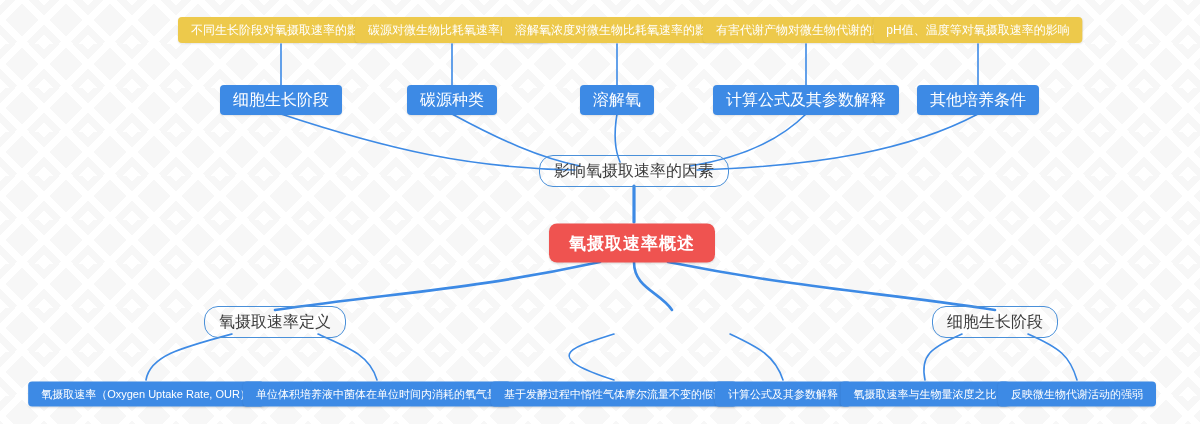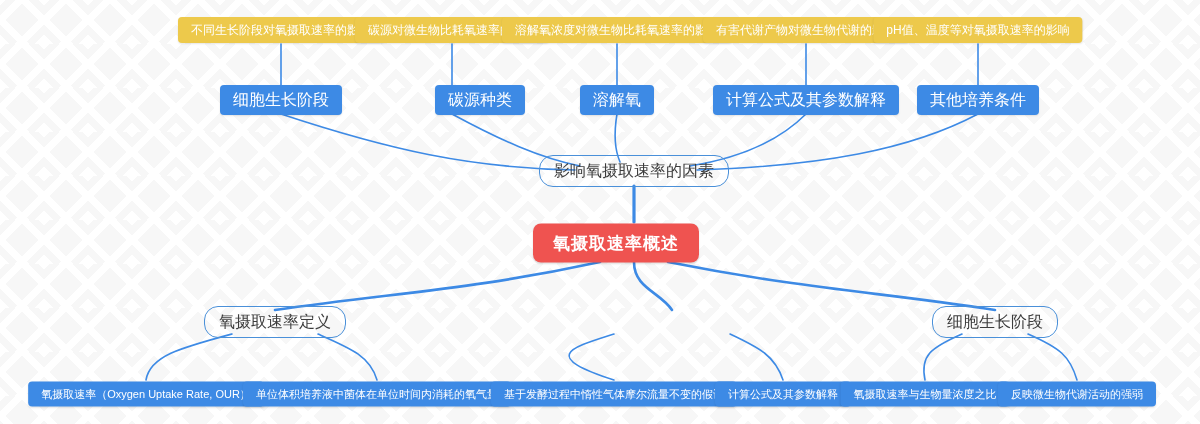--- a/index.html
+++ b/index.html
@@ -119,26 +119,26 @@
       <path d="M 318,334 C 350,348 370,356 377,380"></path>
 
       <path d="M 614,334 C 570,348 540,356 614,380"></path>
       <path d="M 730,334 C 760,348 775,356 783,380"></path>
 
       <path d="M 962,334 C 930,348 920,356 925,380"></path>
       <path d="M 1028,334 C 1060,348 1070,356 1077,380"></path>
     </g>
   </svg>
 
-  <div class="node root" style="left:616px; top:243px;">氧摄取速率概述</div>
+  <div class="node root" style="left:632px; top:243px;">氧摄取速率概述</div>
 
   <div class="node pill" style="left:634px; top:171px;">影响氧摄取速率的因素</div>
 
   <div class="node blue" style="left:281px; top:100px;">细胞生长阶段</div>
-  <div class="node blue" style="left:452px; top:100px;margin-left:28px;">碳源种类</div>
+  <div class="node blue" style="left:452px; top:100px;">碳源种类</div>
   <div class="node blue" style="left:617px; top:100px;">溶解氧</div>
   <div class="node blue" style="left:806px; top:100px;">计算公式及其参数解释</div>
   <div class="node blue" style="left:978px; top:100px;">其他培养条件</div>
 
   <div class="node yellow" style="left:281px; top:30px;">不同生长阶段对氧摄取速率的影响</div>
   <div class="node yellow" style="left:452px; top:30px;">碳源对微生物比耗氧速率的影响</div>
   <div class="node yellow" style="left:617px; top:30px;">溶解氧浓度对微生物比耗氧速率的影响</div>
   <div class="node yellow" style="left:806px; top:30px;">有害代谢产物对微生物代谢的影响</div>
   <div class="node yellow" style="left:978px; top:30px;">pH值、温度等对氧摄取速率的影响</div>
 

